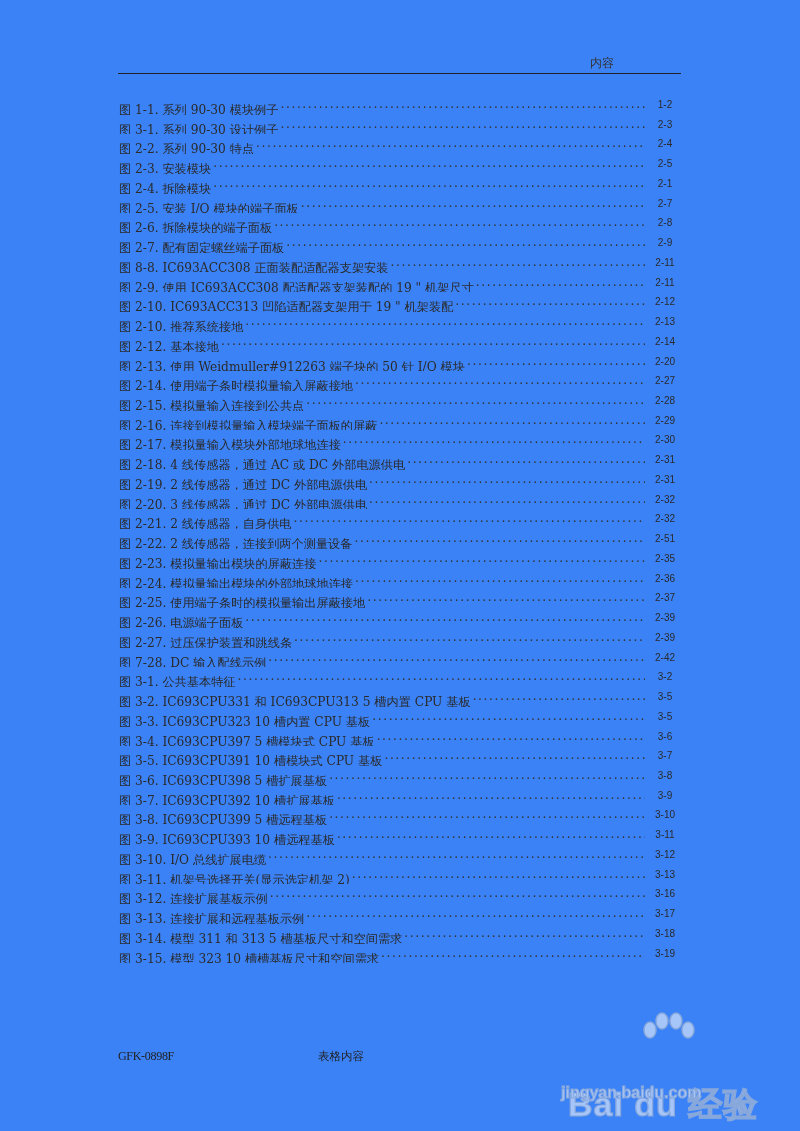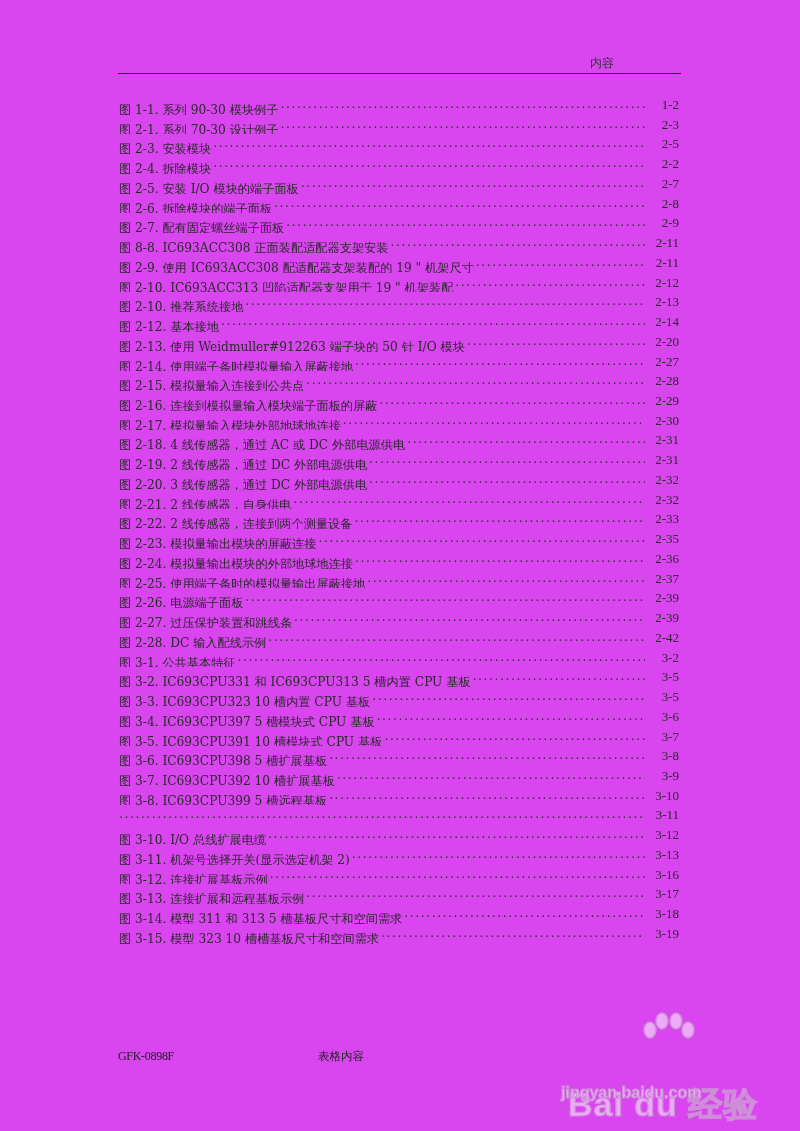--- a/index.html
+++ b/index.html
@@ -1,28 +1,28 @@
 <!DOCTYPE html>
 <html><head>
 <meta charset="utf-8">
 <style>
   html, body { margin: 0; padding: 0; background: #ffffff; }
   body { width: 800px; height: 1131px; position: relative; overflow: hidden;
          font-family: "DejaVu Serif", "Liberation Serif", serif; color: #222; }
-  .page { position: absolute; left: 0; top: 0; width: 800px; height: 1131px; background: #d946ef; }
+  .page { position: absolute; left: 0; top: 0; width: 800px; height: 1131px; background: #3b82f6; }
   .header-title { position: absolute; left: 590px; top: 55px; font-size: 12px; color: #333; }
   .header-rule { position: absolute; left: 118px; top: 73px; width: 563px; height: 1px; background: #222; }
   .toc { position: absolute; left: 119px; top: 95px; width: 560px; }
   .toc-row { position: relative; height: 19.74px; line-height: 19.74px; font-size: 12.2px;
              white-space: nowrap; overflow: hidden; display: flex; }
   .toc-label { flex: 0 0 auto; padding-right: 2px; color: #2a2a2a; margin-top: 6px; }
   .toc-dots { flex: 1 1 auto; overflow: hidden; color: #333; letter-spacing: 1.6px; }
   .toc-dots::before { content: "................................................................................................................................................................"; }
-  .toc-page { flex: 0 0 auto; padding-left: 6px; min-width: 28px; text-align: right; color: #2a2a2a;
-              font-family: Liberation Serif, serif; font-size: 13px; }
+  .toc-page { flex: 0 0 auto; padding-left: 6px; min-width: 28px; text-align: center; color: #2a2a2a;
+              font-family: Liberation Sans, sans-serif; font-size: 10px; }
   .footer-code { position: absolute; left: 118px; top: 1049px; font-size: 12px;
                  font-family: Liberation Serif, serif; color: #222; letter-spacing: -0.3px; }
   .footer-title { position: absolute; left: 318px; top: 1049px; font-size: 11.5px; color: #222; }
   .watermark { position: absolute; left: 560px; top: 1012px; width: 200px; height: 100px; opacity: 0.55; }
   .wm-brand { position: absolute; left: 8px; top: 28px; font-family: "Liberation Sans", sans-serif;
               font-size: 34px; font-weight: bold; color: #fff;
               -webkit-text-stroke: 1.2px #c8c8c8; letter-spacing: 1px; margin-top: 42px; }
   .wm-url { position: absolute; left: 1px; top: 72px; font-family: "Liberation Sans", sans-serif;
             font-size: 16px; font-weight: bold; color: #fff; -webkit-text-stroke: 1px #c8c8c8; }
   .wm-paw { position: absolute; left: 78px; top: 0; width: 60px; height: 45px; }
@@ -34,33 +34,38 @@
   <div class="header-title">内容</div>
   <div class="header-rule"></div>
 
   <div class="toc" id="toc">
       <div class="toc-row">
         <span class="toc-label">图 1-1. 系列 90-30 模块例子</span>
         <span class="toc-dots"></span>
         <span class="toc-page">1-2</span>
       </div>
       <div class="toc-row">
-        <span class="toc-label">图 2-1. 系列 70-30 设计例子</span>
+        <span class="toc-label">图 3-1. 系列 90-30 设计例子</span>
         <span class="toc-dots"></span>
         <span class="toc-page">2-3</span>
       </div>
       <div class="toc-row">
+        <span class="toc-label">图 2-2. 系列 90-30 特点</span>
+        <span class="toc-dots"></span>
+        <span class="toc-page">2-4</span>
+      </div>
+      <div class="toc-row">
         <span class="toc-label">图 2-3. 安装模块</span>
         <span class="toc-dots"></span>
         <span class="toc-page">2-5</span>
       </div>
       <div class="toc-row">
         <span class="toc-label">图 2-4. 拆除模块</span>
         <span class="toc-dots"></span>
-        <span class="toc-page">2-2</span>
+        <span class="toc-page">2-1</span>
       </div>
       <div class="toc-row">
         <span class="toc-label">图 2-5. 安装 I/O 模块的端子面板</span>
         <span class="toc-dots"></span>
         <span class="toc-page">2-7</span>
       </div>
       <div class="toc-row">
         <span class="toc-label">图 2-6. 拆除模块的端子面板</span>
         <span class="toc-dots"></span>
         <span class="toc-page">2-8</span>
@@ -136,21 +141,21 @@
         <span class="toc-page">2-32</span>
       </div>
       <div class="toc-row">
         <span class="toc-label">图 2-21. 2 线传感器，自身供电</span>
         <span class="toc-dots"></span>
         <span class="toc-page">2-32</span>
       </div>
       <div class="toc-row">
         <span class="toc-label">图 2-22. 2 线传感器，连接到两个测量设备</span>
         <span class="toc-dots"></span>
-        <span class="toc-page">2-33</span>
+        <span class="toc-page">2-51</span>
       </div>
       <div class="toc-row">
         <span class="toc-label">图 2-23. 模拟量输出模块的屏蔽连接</span>
         <span class="toc-dots"></span>
         <span class="toc-page">2-35</span>
       </div>
       <div class="toc-row">
         <span class="toc-label">图 2-24. 模拟量输出模块的外部地球地连接</span>
         <span class="toc-dots"></span>
         <span class="toc-page">2-36</span>
@@ -164,21 +169,21 @@
         <span class="toc-label">图 2-26. 电源端子面板</span>
         <span class="toc-dots"></span>
         <span class="toc-page">2-39</span>
       </div>
       <div class="toc-row">
         <span class="toc-label">图 2-27. 过压保护装置和跳线条</span>
         <span class="toc-dots"></span>
         <span class="toc-page">2-39</span>
       </div>
       <div class="toc-row">
-        <span class="toc-label">图 2-28. DC 输入配线示例</span>
+        <span class="toc-label">图 7-28. DC 输入配线示例</span>
         <span class="toc-dots"></span>
         <span class="toc-page">2-42</span>
       </div>
       <div class="toc-row">
         <span class="toc-label">图 3-1. 公共基本特征</span>
         <span class="toc-dots"></span>
         <span class="toc-page">3-2</span>
       </div>
       <div class="toc-row">
         <span class="toc-label">图 3-2. IC693CPU331 和 IC693CPU313 5 槽内置 CPU 基板</span>
@@ -209,20 +214,21 @@
         <span class="toc-label">图 3-7. IC693CPU392 10 槽扩展基板</span>
         <span class="toc-dots"></span>
         <span class="toc-page">3-9</span>
       </div>
       <div class="toc-row">
         <span class="toc-label">图 3-8. IC693CPU399 5 槽远程基板</span>
         <span class="toc-dots"></span>
         <span class="toc-page">3-10</span>
       </div>
       <div class="toc-row">
+        <span class="toc-label">图 3-9. IC693CPU393 10 槽远程基板</span>
         <span class="toc-dots"></span>
         <span class="toc-page">3-11</span>
       </div>
       <div class="toc-row">
         <span class="toc-label">图 3-10. I/O 总线扩展电缆</span>
         <span class="toc-dots"></span>
         <span class="toc-page">3-12</span>
       </div>
       <div class="toc-row">
         <span class="toc-label">图 3-11. 机架号选择开关(显示选定机架 2)</span>

